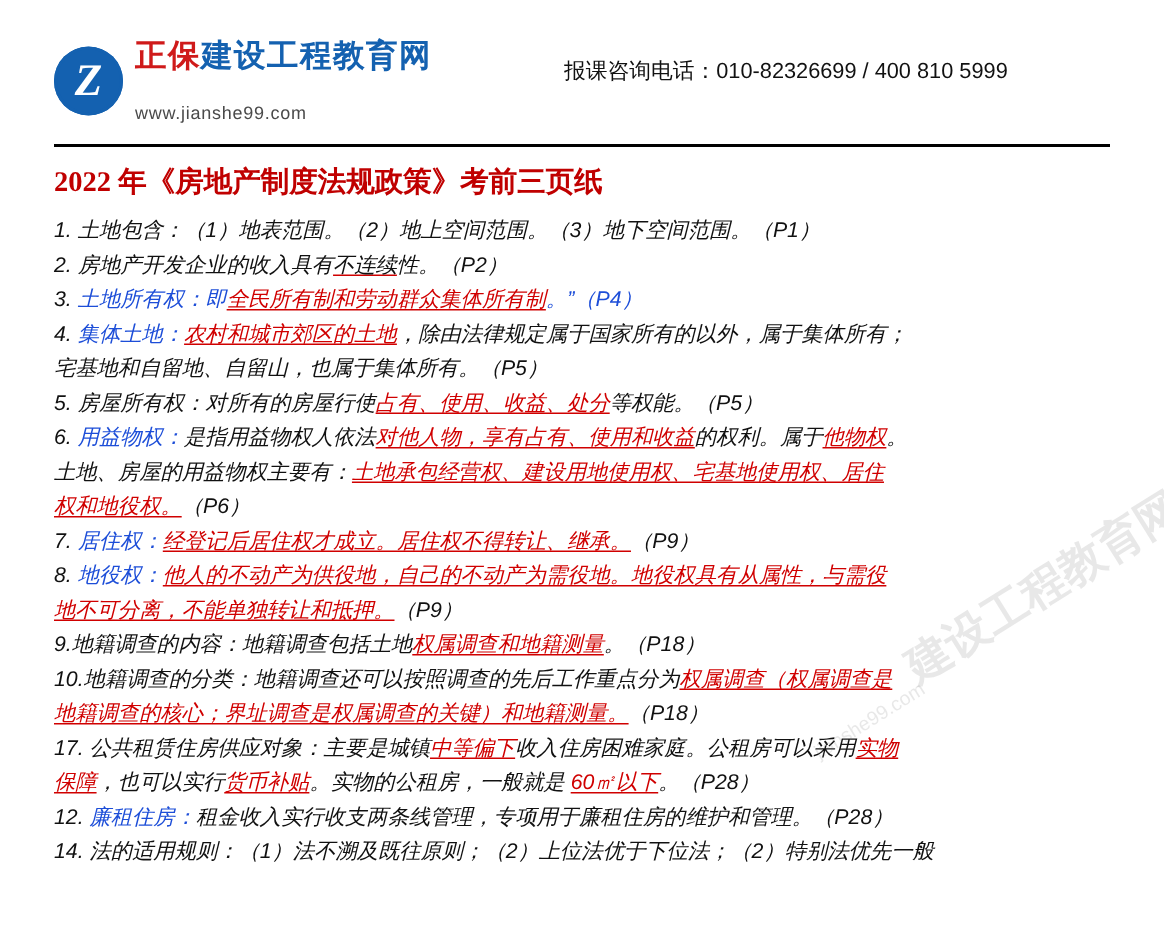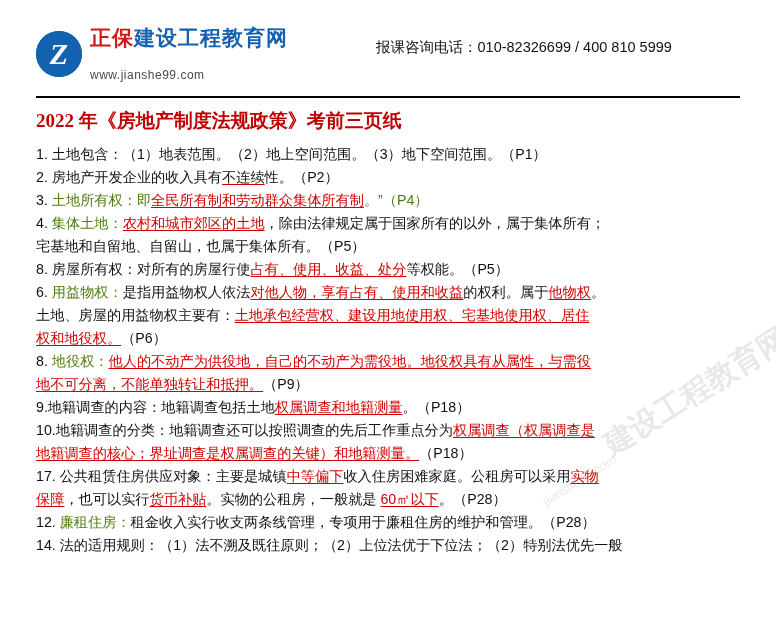--- a/index.html
+++ b/index.html
@@ -57,23 +57,23 @@
   }
   .doc-title{
     text-align:left;
     font-size:19px;
     font-weight:bold;
     color:#c00000;
     margin:10px 0 10px 0;
     font-family:"Liberation Serif","DejaVu Serif",serif;
   }
   
-  .content{font-size:14.2px;line-height:21.5px;}
+  .content{font-size:14.2px;line-height:21.5px;font-style:italic;}
   .line{margin:0 0 1.5px 0;white-space:normal;}
-  .r{color:#4d7c0f;}
+  .r{color:#1d4ed8;}
   .ru{color:#d00000;text-decoration:underline;text-decoration-color:#d00000;text-underline-offset:2px;}
   .bu{color:#111;text-decoration:underline;text-decoration-color:#d00000;text-underline-offset:2px;}
   
   .wm{
     position:absolute;
     color:rgba(120,120,120,.17);
     font-size:30px;
     font-weight:bold;
     transform:rotate(-32deg);
     transform-origin:left top;
@@ -106,24 +106,25 @@
   <div class="hr"></div>
 
   <div class="doc-title">2022 年《房地产制度法规政策》考前三页纸</div>
 
   <div class="content" id="body-lines">
       <div class="line"><span>1. 土地包含：（1）地表范围。（2）地上空间范围。（3）地下空间范围。（P1）</span></div>
       <div class="line"><span>2. 房地产开发企业的收入具有</span><span class="bu">不连续</span><span>性。（P2）</span></div>
       <div class="line"><span>3. </span><span class="r">土地所有权：</span><span class="r">即</span><span class="ru">全民所有制和劳动群众集体所有制</span><span class="r">。”（P4）</span></div>
       <div class="line"><span>4. </span><span class="r">集体土地：</span><span class="ru">农村和城市郊区的土地</span><span>，除由法律规定属于国家所有的以外，属于集体所有；</span></div>
       <div class="line"><span>宅基地和自留地、自留山，也属于集体所有。（P5）</span></div>
-      <div class="line"><span>8. 房屋所有权：对所有的房屋行使</span><span class="ru">占有、使用、收益、处分</span><span>等权能。（P5）</span></div>
+      <div class="line"><span>5. 房屋所有权：对所有的房屋行使</span><span class="ru">占有、使用、收益、处分</span><span>等权能。（P5）</span></div>
       <div class="line"><span>6. </span><span class="r">用益物权：</span><span>是指用益物权人依法</span><span class="ru">对他人物，享有占有、使用和收益</span><span>的权利。属于</span><span class="ru">他物权</span><span>。</span></div>
       <div class="line"><span>土地、房屋的用益物权主要有：</span><span class="ru">土地承包经营权、建设用地使用权、宅基地使用权、居住</span></div>
       <div class="line"><span class="ru">权和地役权。</span><span>（P6）</span></div>
+      <div class="line"><span>7. </span><span class="r">居住权：</span><span class="ru">经登记后居住权才成立。居住权不得转让、继承。</span><span>（P9）</span></div>
       <div class="line"><span>8. </span><span class="r">地役权：</span><span class="ru">他人的不动产为供役地，自己的不动产为需役地。地役权具有从属性，与需役</span></div>
       <div class="line"><span class="ru">地不可分离，不能单独转让和抵押。</span><span>（P9）</span></div>
       <div class="line"><span>9.地籍调查的内容：地籍调查包括土地</span><span class="ru">权属调查和地籍测量</span><span>。（P18）</span></div>
       <div class="line"><span>10.地籍调查的分类：地籍调查还可以按照调查的先后工作重点分为</span><span class="ru">权属调查（权属调查是</span></div>
       <div class="line"><span class="ru">地籍调查的核心；界址调查是权属调查的关键）和地籍测量。</span><span>（P18）</span></div>
       <div class="line"><span>17. 公共租赁住房供应对象：主要是城镇</span><span class="ru">中等偏下</span><span>收入住房困难家庭。公租房可以采用</span><span class="ru">实物</span></div>
       <div class="line"><span class="ru">保障</span><span>，也可以实行</span><span class="ru">货币补贴</span><span>。实物的公租房，一般就是 </span><span class="ru">60㎡以下</span><span>。（P28）</span></div>
       <div class="line"><span>12. </span><span class="r">廉租住房：</span><span>租金收入实行收支两条线管理，专项用于廉租住房的维护和管理。（P28）</span></div>
       <div class="line"><span>14. 法的适用规则：（1）法不溯及既往原则；（2）上位法优于下位法；（2）特别法优先一般</span></div>
     </div>

